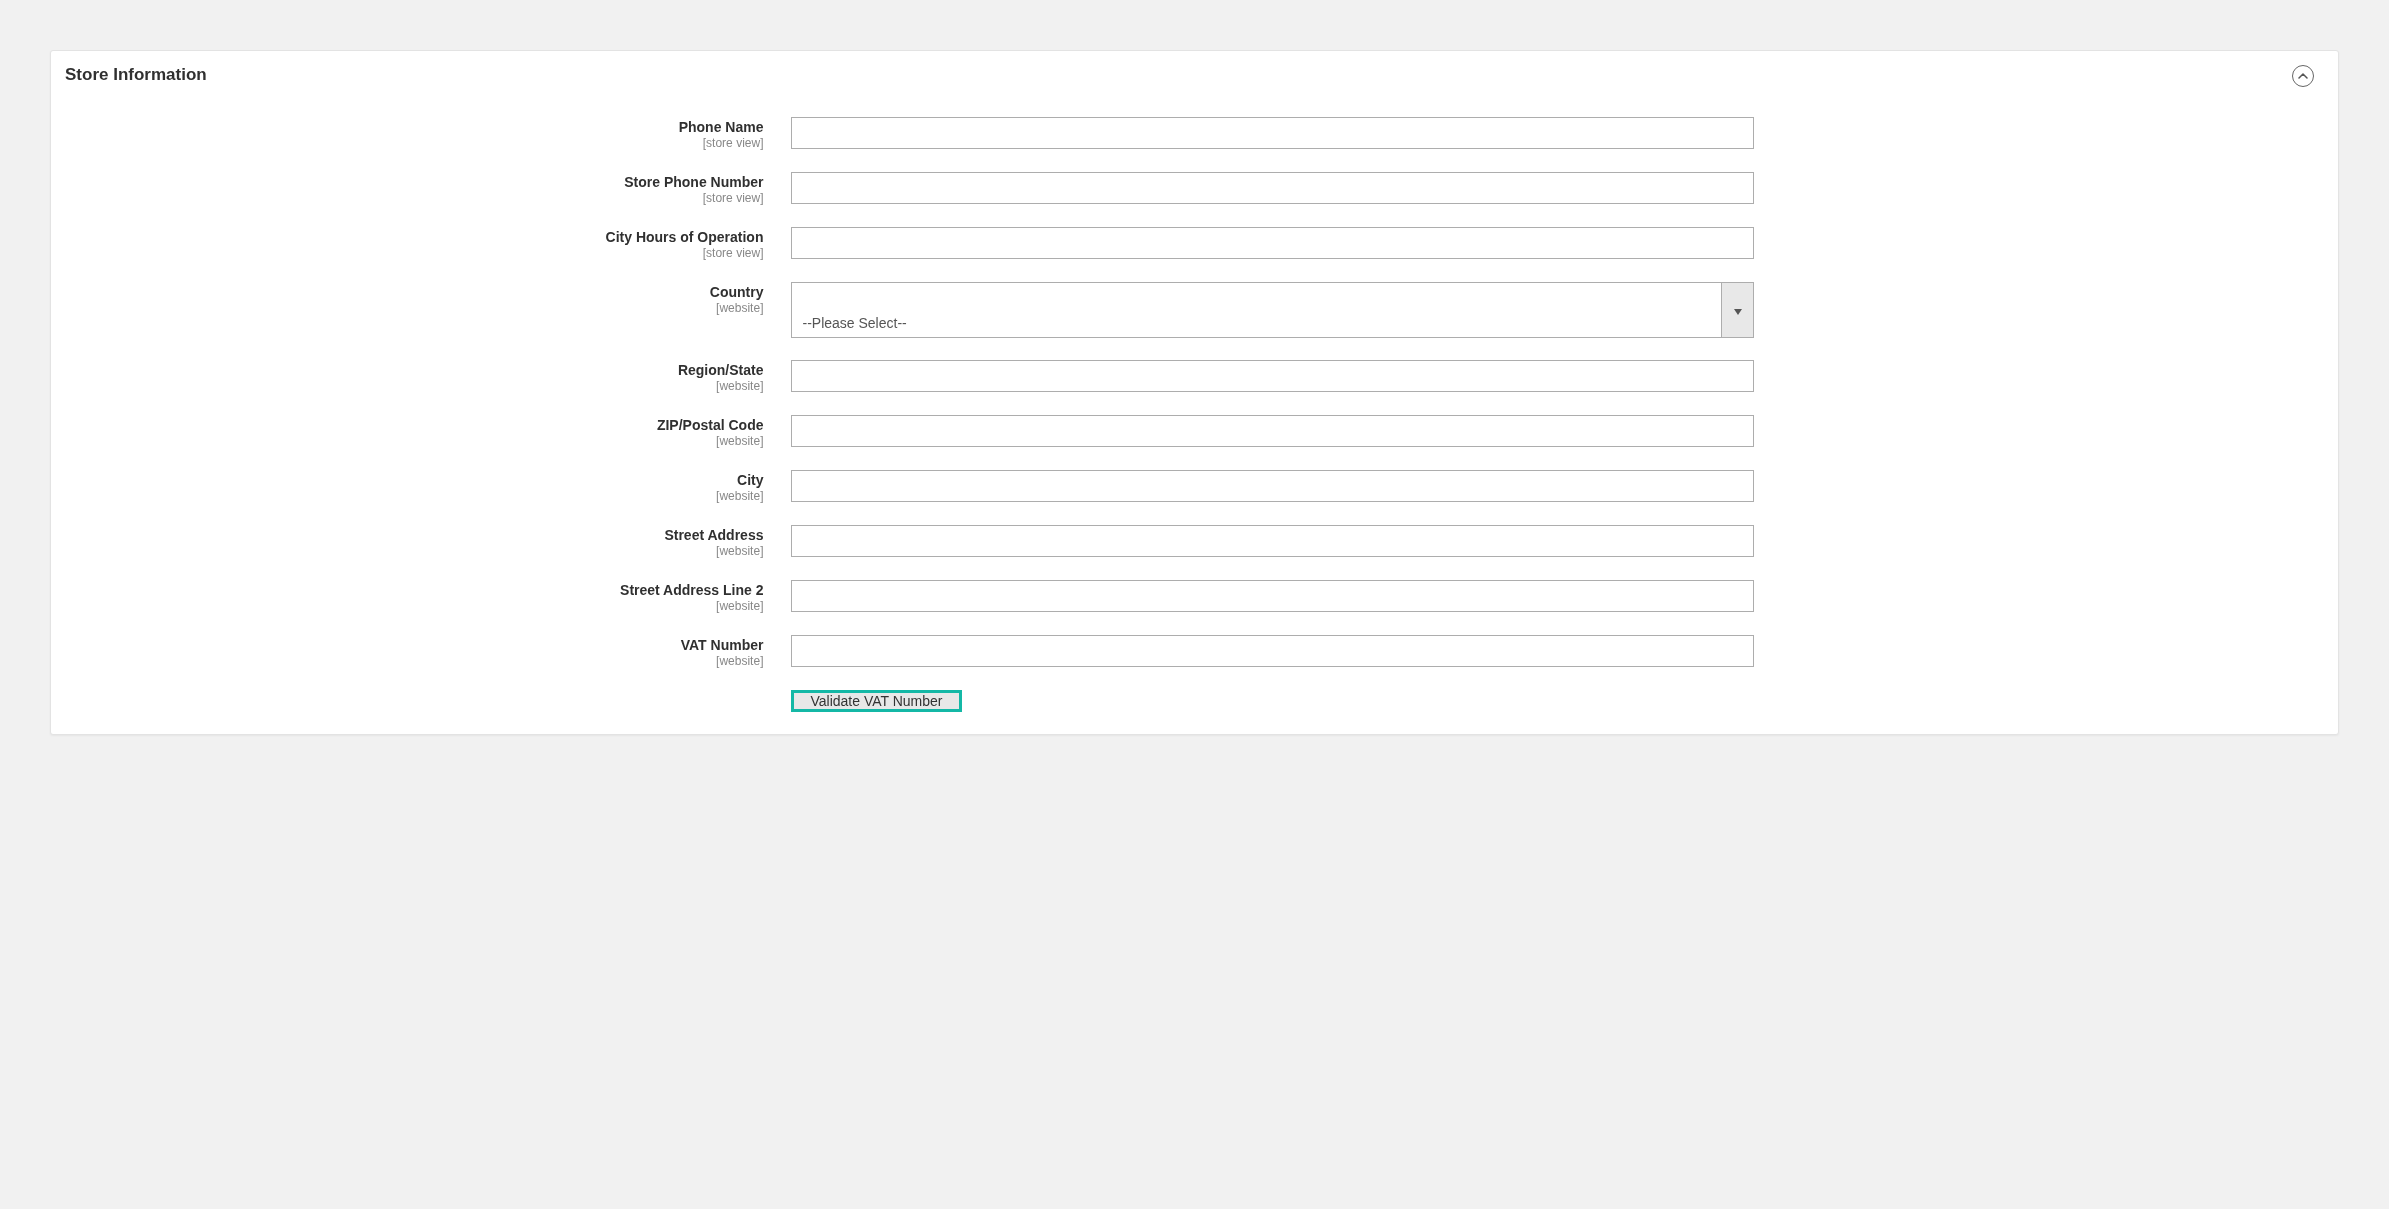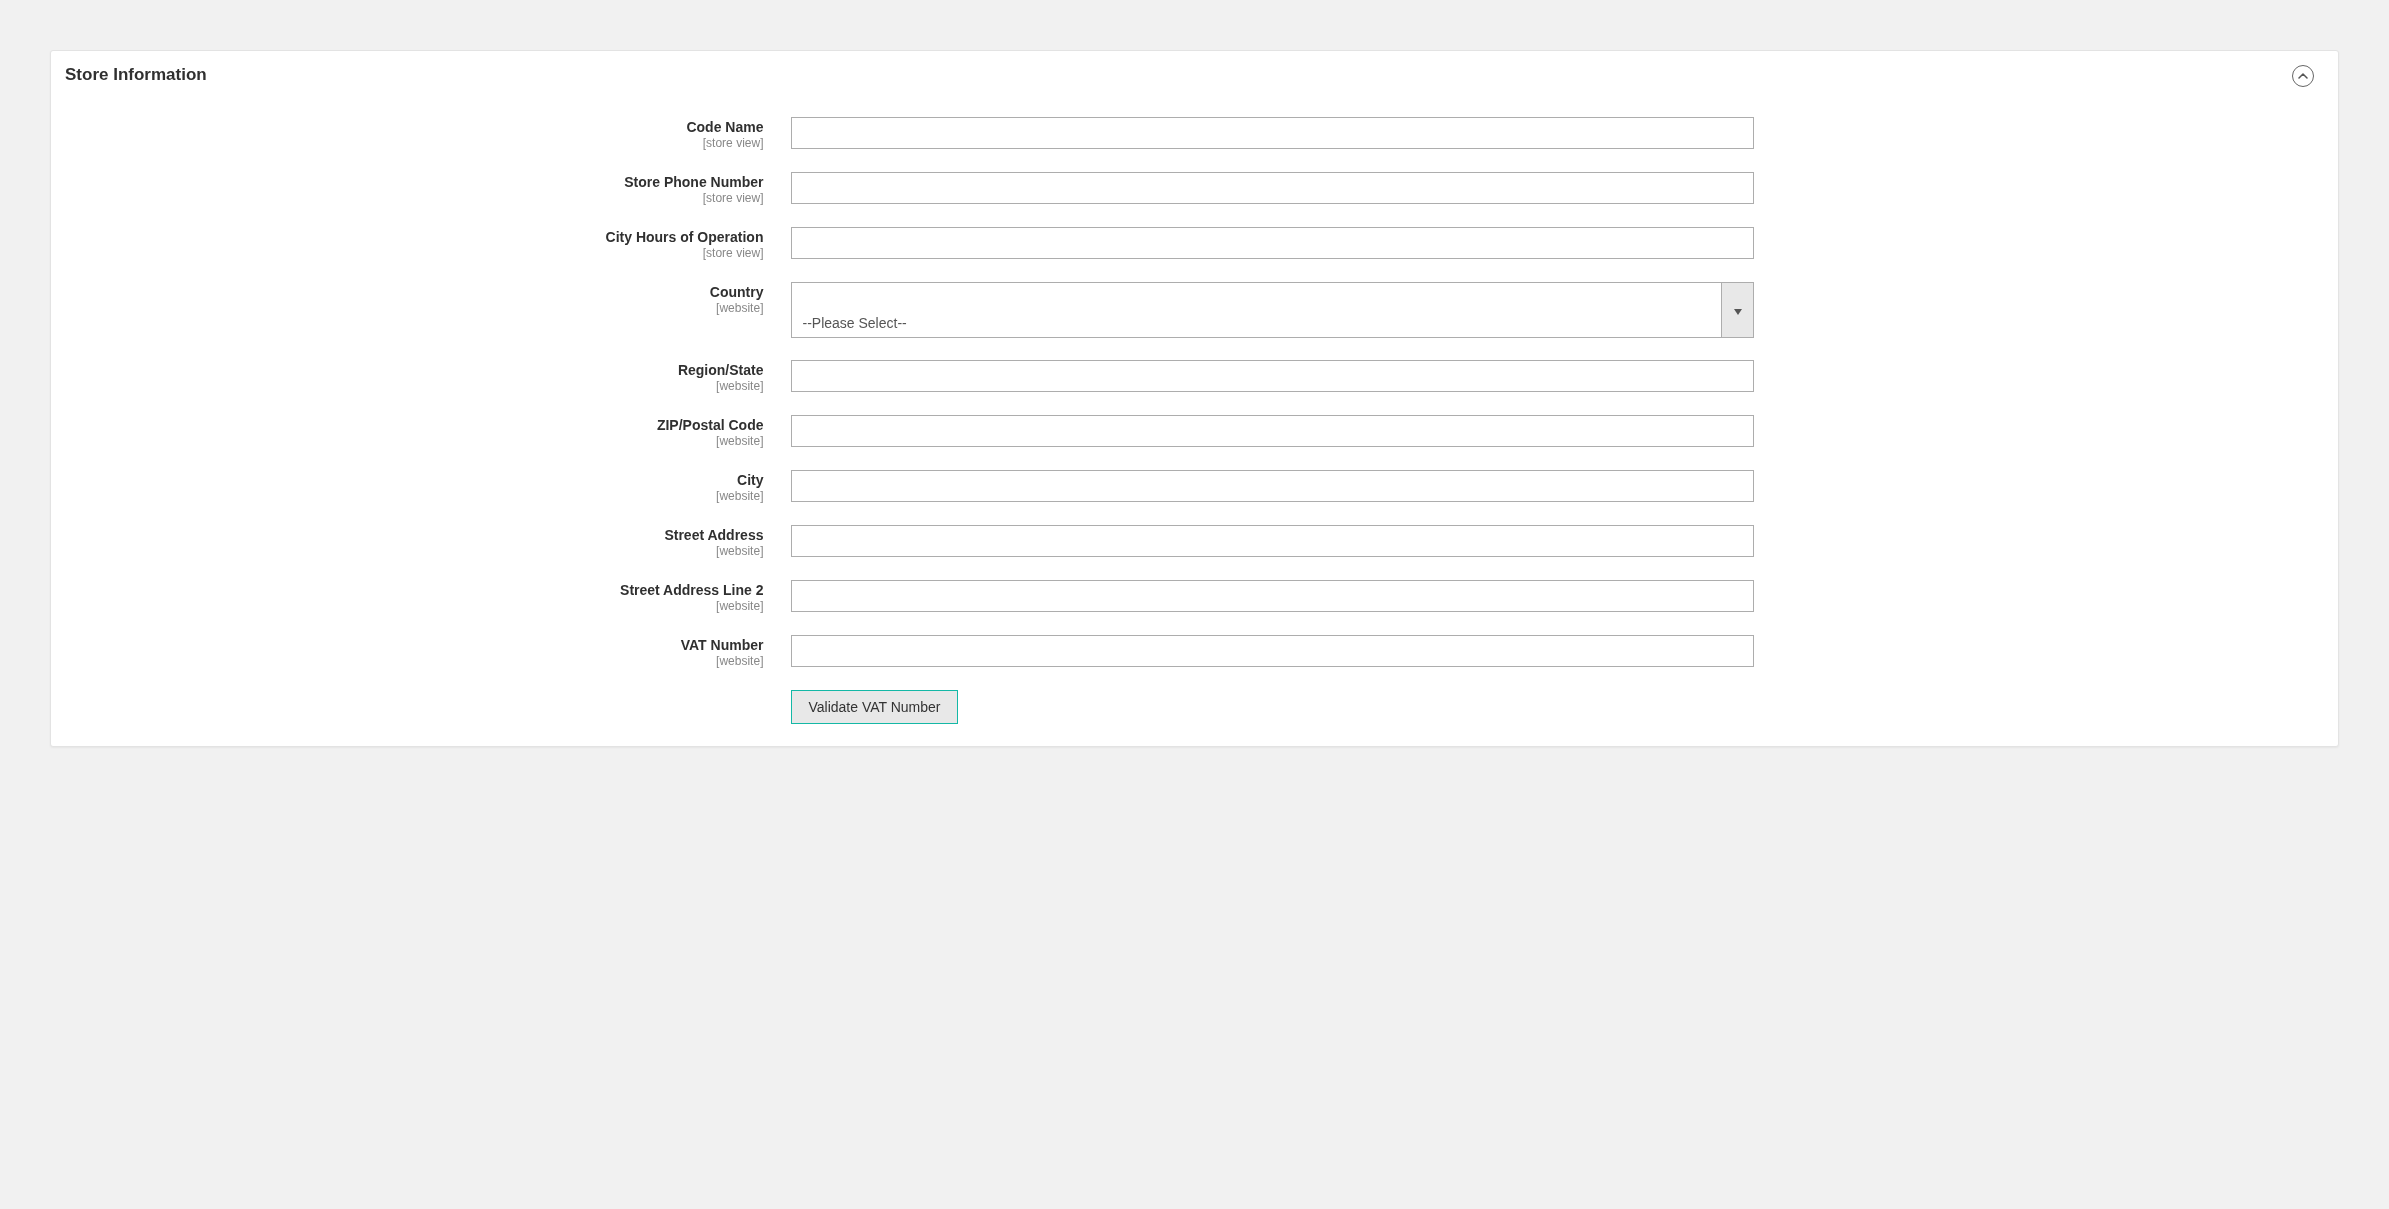--- a/index.html
+++ b/index.html
@@ -111,22 +111,22 @@
       align-items: center;
       justify-content: center;
       cursor: pointer;
     }
     .select-arrow svg {
       width: 8px;
       height: 6px;
     }
     .action-button {
       background: #e8e8e8;
-      border: 1px solid #14b8a6;
-      padding: 8px 16px;
+      border: 3px solid #14b8a6;
+      padding: 0 16px;
       font-size: 14px;
       color: #333;
       cursor: pointer;
       font-weight: 500;
     }
   </style>
 </head>
 <body>
 
 <div class="panel">
@@ -138,21 +138,21 @@
             <path d="M1 7 L5 3 L9 7" stroke="#555" stroke-width="1.5" fill="none" stroke-linecap="round" stroke-linejoin="round"></path>
           </svg>
       </span>
     </button>
   </div>
 
   <div class="panel-body">
 
     <div class="form-row">
       <div class="form-label-col">
-        <span class="form-label">Code Name</span>
+        <span class="form-label">Phone Name</span>
         <span class="form-scope">[store view]</span>
       </div>
       <div class="form-input-col">
         <input type="text" class="text-input" value="" style="">
       </div>
     </div>
 
     <div class="form-row">
       <div class="form-label-col">
         <span class="form-label">Store Phone Number</span>

